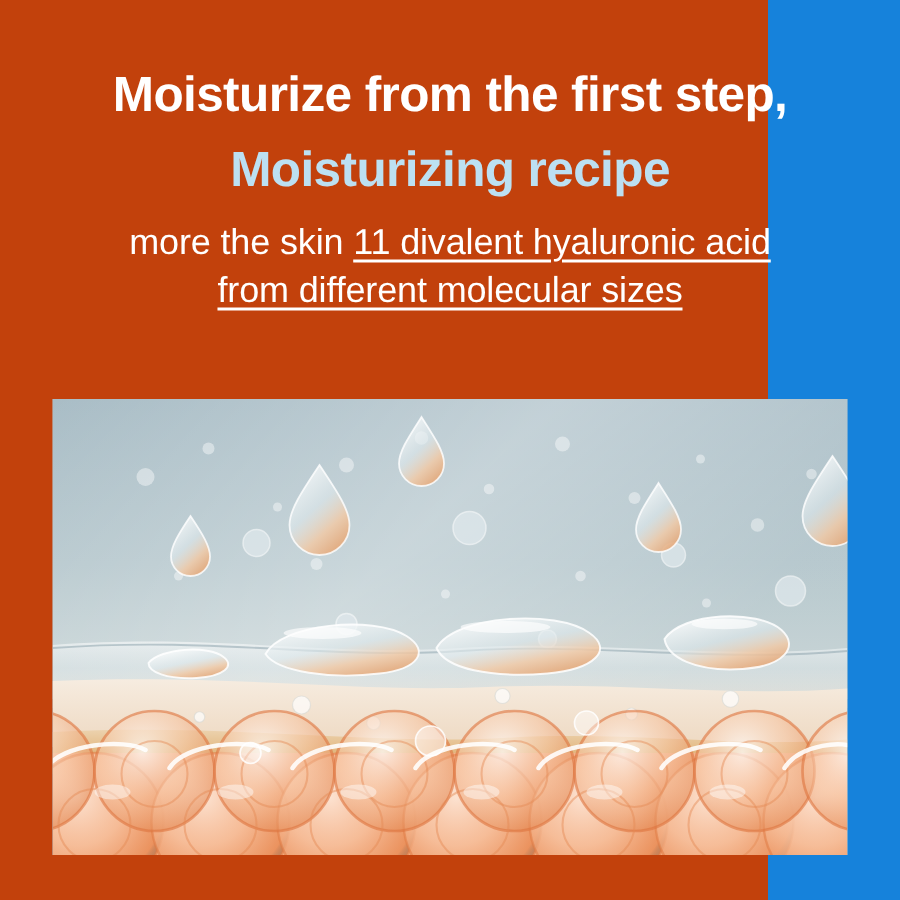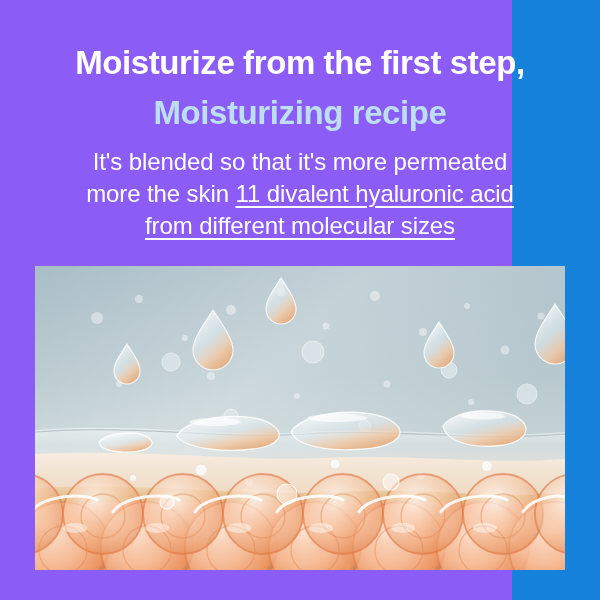--- a/index.html
+++ b/index.html
@@ -11,21 +11,21 @@
     width: 600px;
     height: 600px;
     overflow: hidden;
     font-family: "Liberation Sans", sans-serif;
     background: #1682db;
   }
   .banner {
     position: relative;
     width: 512px;
     height: 600px;
-    background: #8b5cf6;
+    background: #c2410c;
     box-sizing: border-box;
   }
 
   
   .headline {
     position: absolute;
     top: 44px;
     left: 0;
     width: 600px;
     text-align: center;
@@ -84,21 +84,20 @@
 <body>
 
 <div class="banner">
 
   <div class="headline">
     <span class="headline-line headline-line-1">Moisturize from the first step,</span>
     <span class="headline-line headline-line-2">Moisturizing recipe</span>
   </div>
 
   <div class="subcopy">
-    <span class="subcopy-line">It's blended so that it's more permeated</span>
     <span class="subcopy-line"><span>more the skin </span><span class="u">11 divalent hyaluronic acid</span></span>
     <span class="subcopy-line u">from different molecular sizes</span>
   </div>
 
   <div class="photo">
     <svg class="photo-svg" viewBox="0 0 530 304" preserveAspectRatio="none">
       <defs>
         <linearGradient id="sky" x1="0" y1="0" x2="0" y2="1">
           <stop offset="0" stop-color="#a9bdc6"></stop>
           <stop offset="0.55" stop-color="#b4c6cc"></stop>

